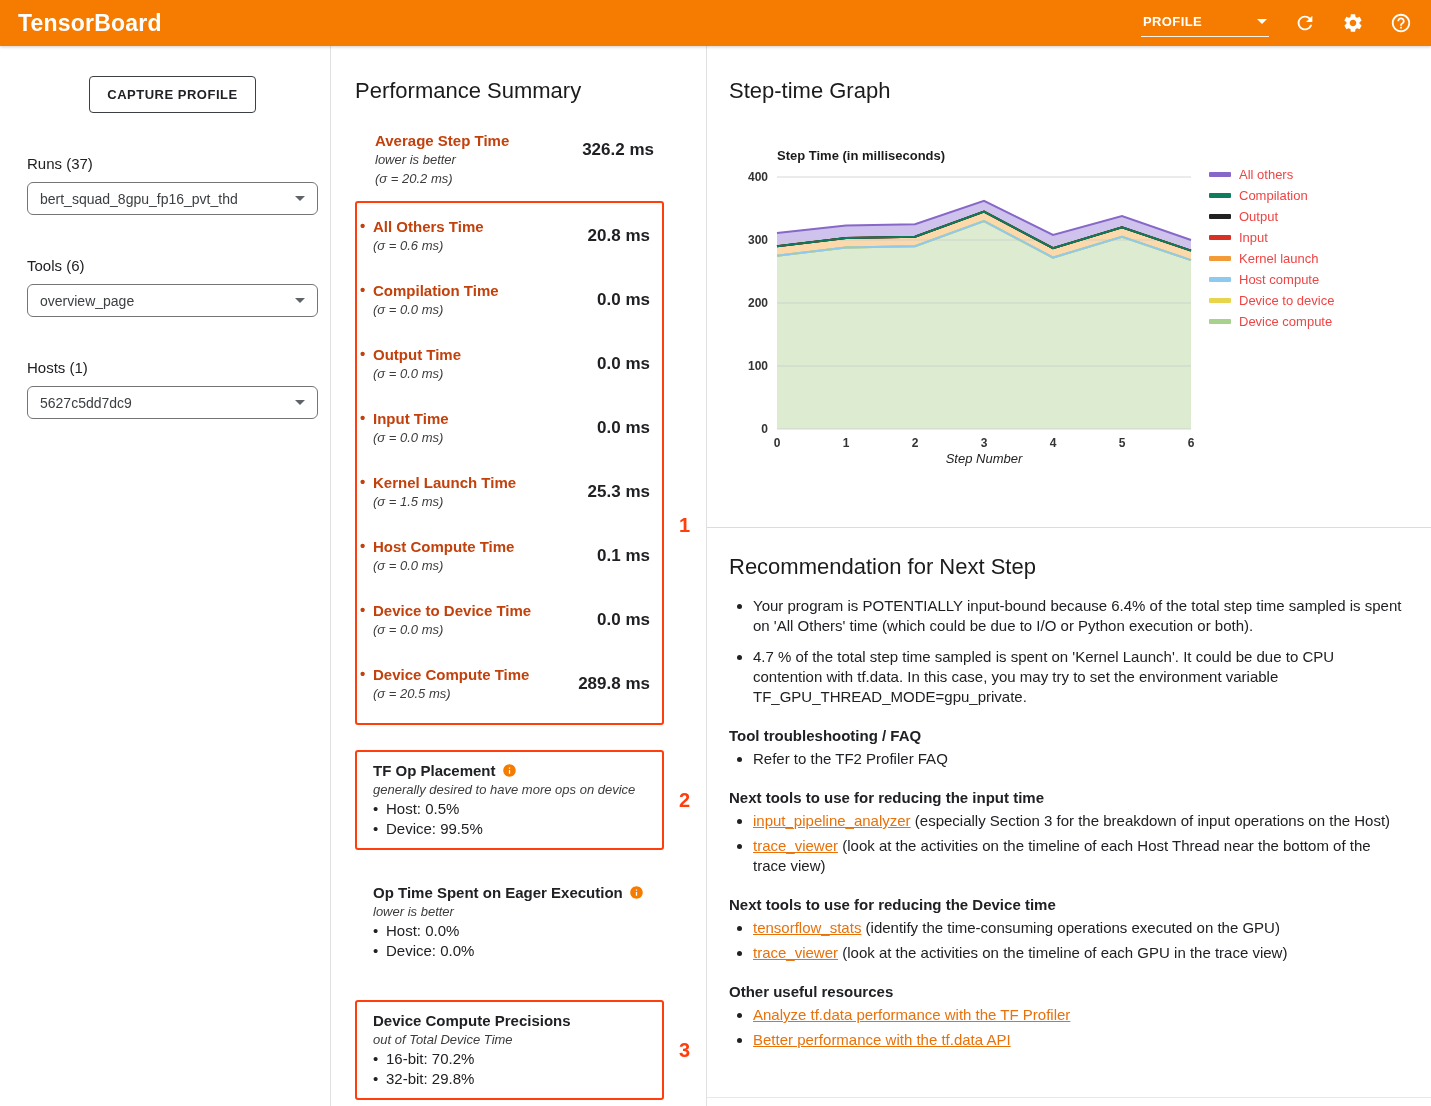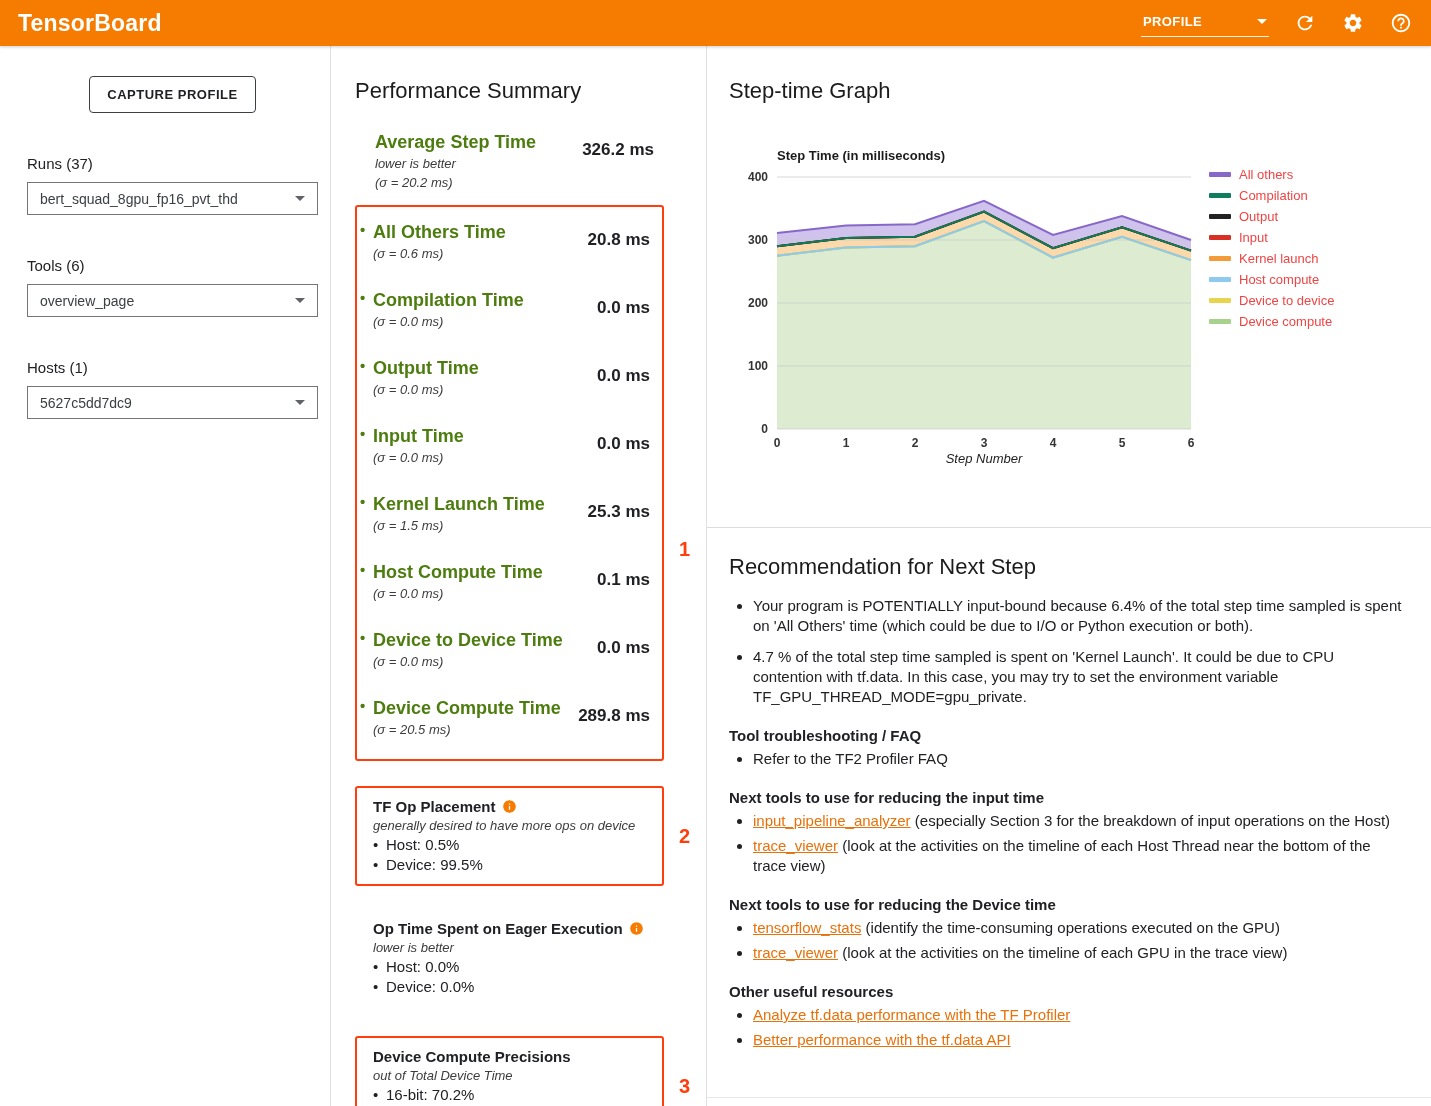--- a/index.html
+++ b/index.html
@@ -20,32 +20,32 @@
   .hicon { width:24px; height:24px; display:inline-flex; align-items:center; justify-content:center; cursor:pointer; }
   .hicon svg { width:22px; height:22px; fill:#fff; }
 
   
   .sidebar { position:absolute; top:46px; left:0; width:330px; bottom:0; background:#fff;padding-left:15px; }
   .capture-btn { display:block; margin:30px auto 0; padding:10px 17px; background:#fff;
     border:1px solid #3c4043; border-radius:4px; font-size:13px; font-weight:bold;
     letter-spacing:.5px; color:#202124; cursor:pointer; font-family:inherit; }
   .fld { margin:42px 12px 0 12px; }
   .fld-label { font-size:15px; font-weight:500; color:#202124; margin-bottom:10px; }
-  .select { border:1px solid #757575; border-radius:0; height:33px; display:flex;
+  .select { border:1px solid #757575; border-radius:6px; height:33px; display:flex;
     align-items:center; justify-content:space-between; padding:0 12px; font-size:14px;
     color:#3c4043; cursor:pointer; background:#fff; }
   .caret-g { width:0; height:0; border-left:5px solid transparent; border-right:5px solid transparent;
     border-top:5px solid #5f6368; }
 
   
   .mid { position:absolute; top:46px; left:330px; width:377px; bottom:0; background:#fff;
     border-left:1px solid #e0e0e0; border-right:1px solid #e0e0e0; padding:32px 24px 0 24px; }
   .section-title { font-size:22px; font-weight:400; color:#1b1b1b; }
   .avg-row { display:flex; justify-content:space-between; margin:28px 28px 14px 20px; }
-  .m-label { font-size:18px; font-weight:bold; color:#4d7c0f; position:relative; }
+  .m-label { font-size:15px; font-weight:bold; color:#c2410c; position:relative; }
   .m-note { font-size:13px; font-style:italic; color:#3c3c3c; margin-top:3px; line-height:16px; }
   .m-value { font-size:17px; font-weight:bold; color:#202124; white-space:nowrap; margin-top:8px; }
   .redbox { position:relative; border:2px solid #ff3d0d; border-radius:3px; margin-right:18px; }
   .box1 { padding:6px 0 2px 0; }
   .metric-row { display:flex; justify-content:space-between; padding:9px 12px 19px 16px; }
   .bulleted::before { content:"•"; position:absolute; left:-13px; top:-1px; font-size:15px; }
   .bulleted { position:relative; }
   .box-num { position:absolute; right:-28px; top:50%; transform:translateY(-50%);
     color:#ff3d0d; font-size:20px; font-weight:bold; }
   .num1 { top:62%; }

